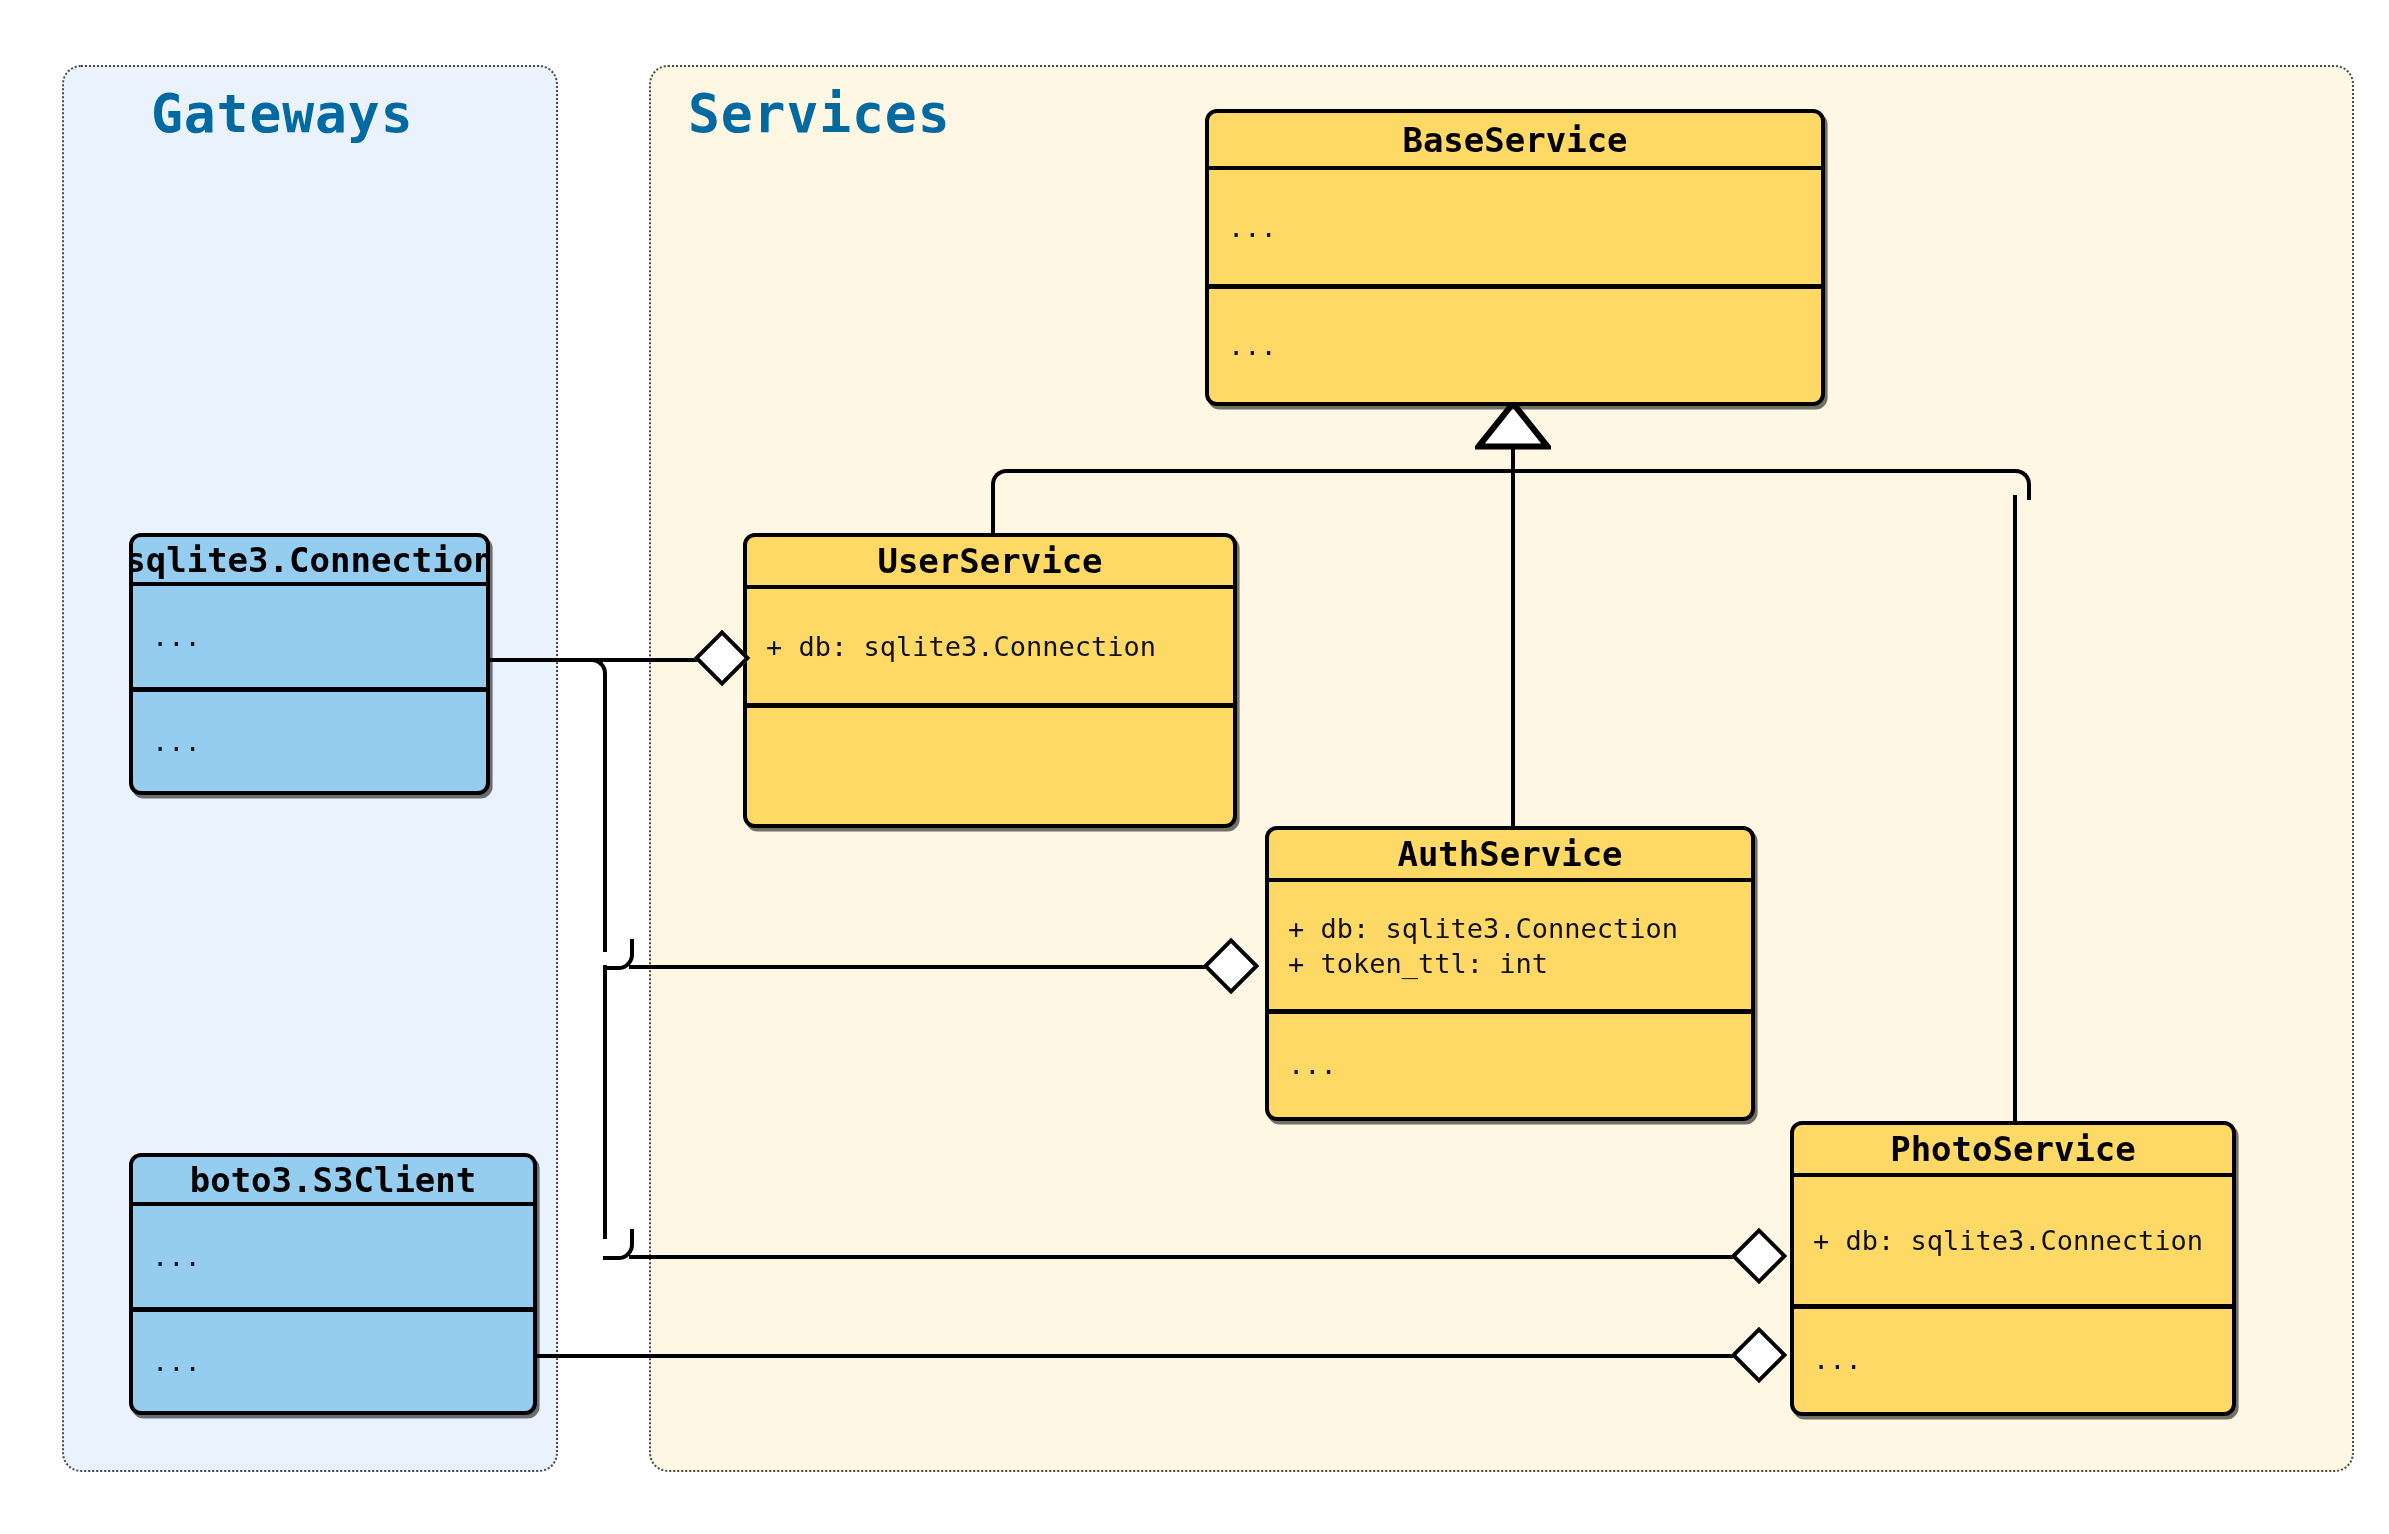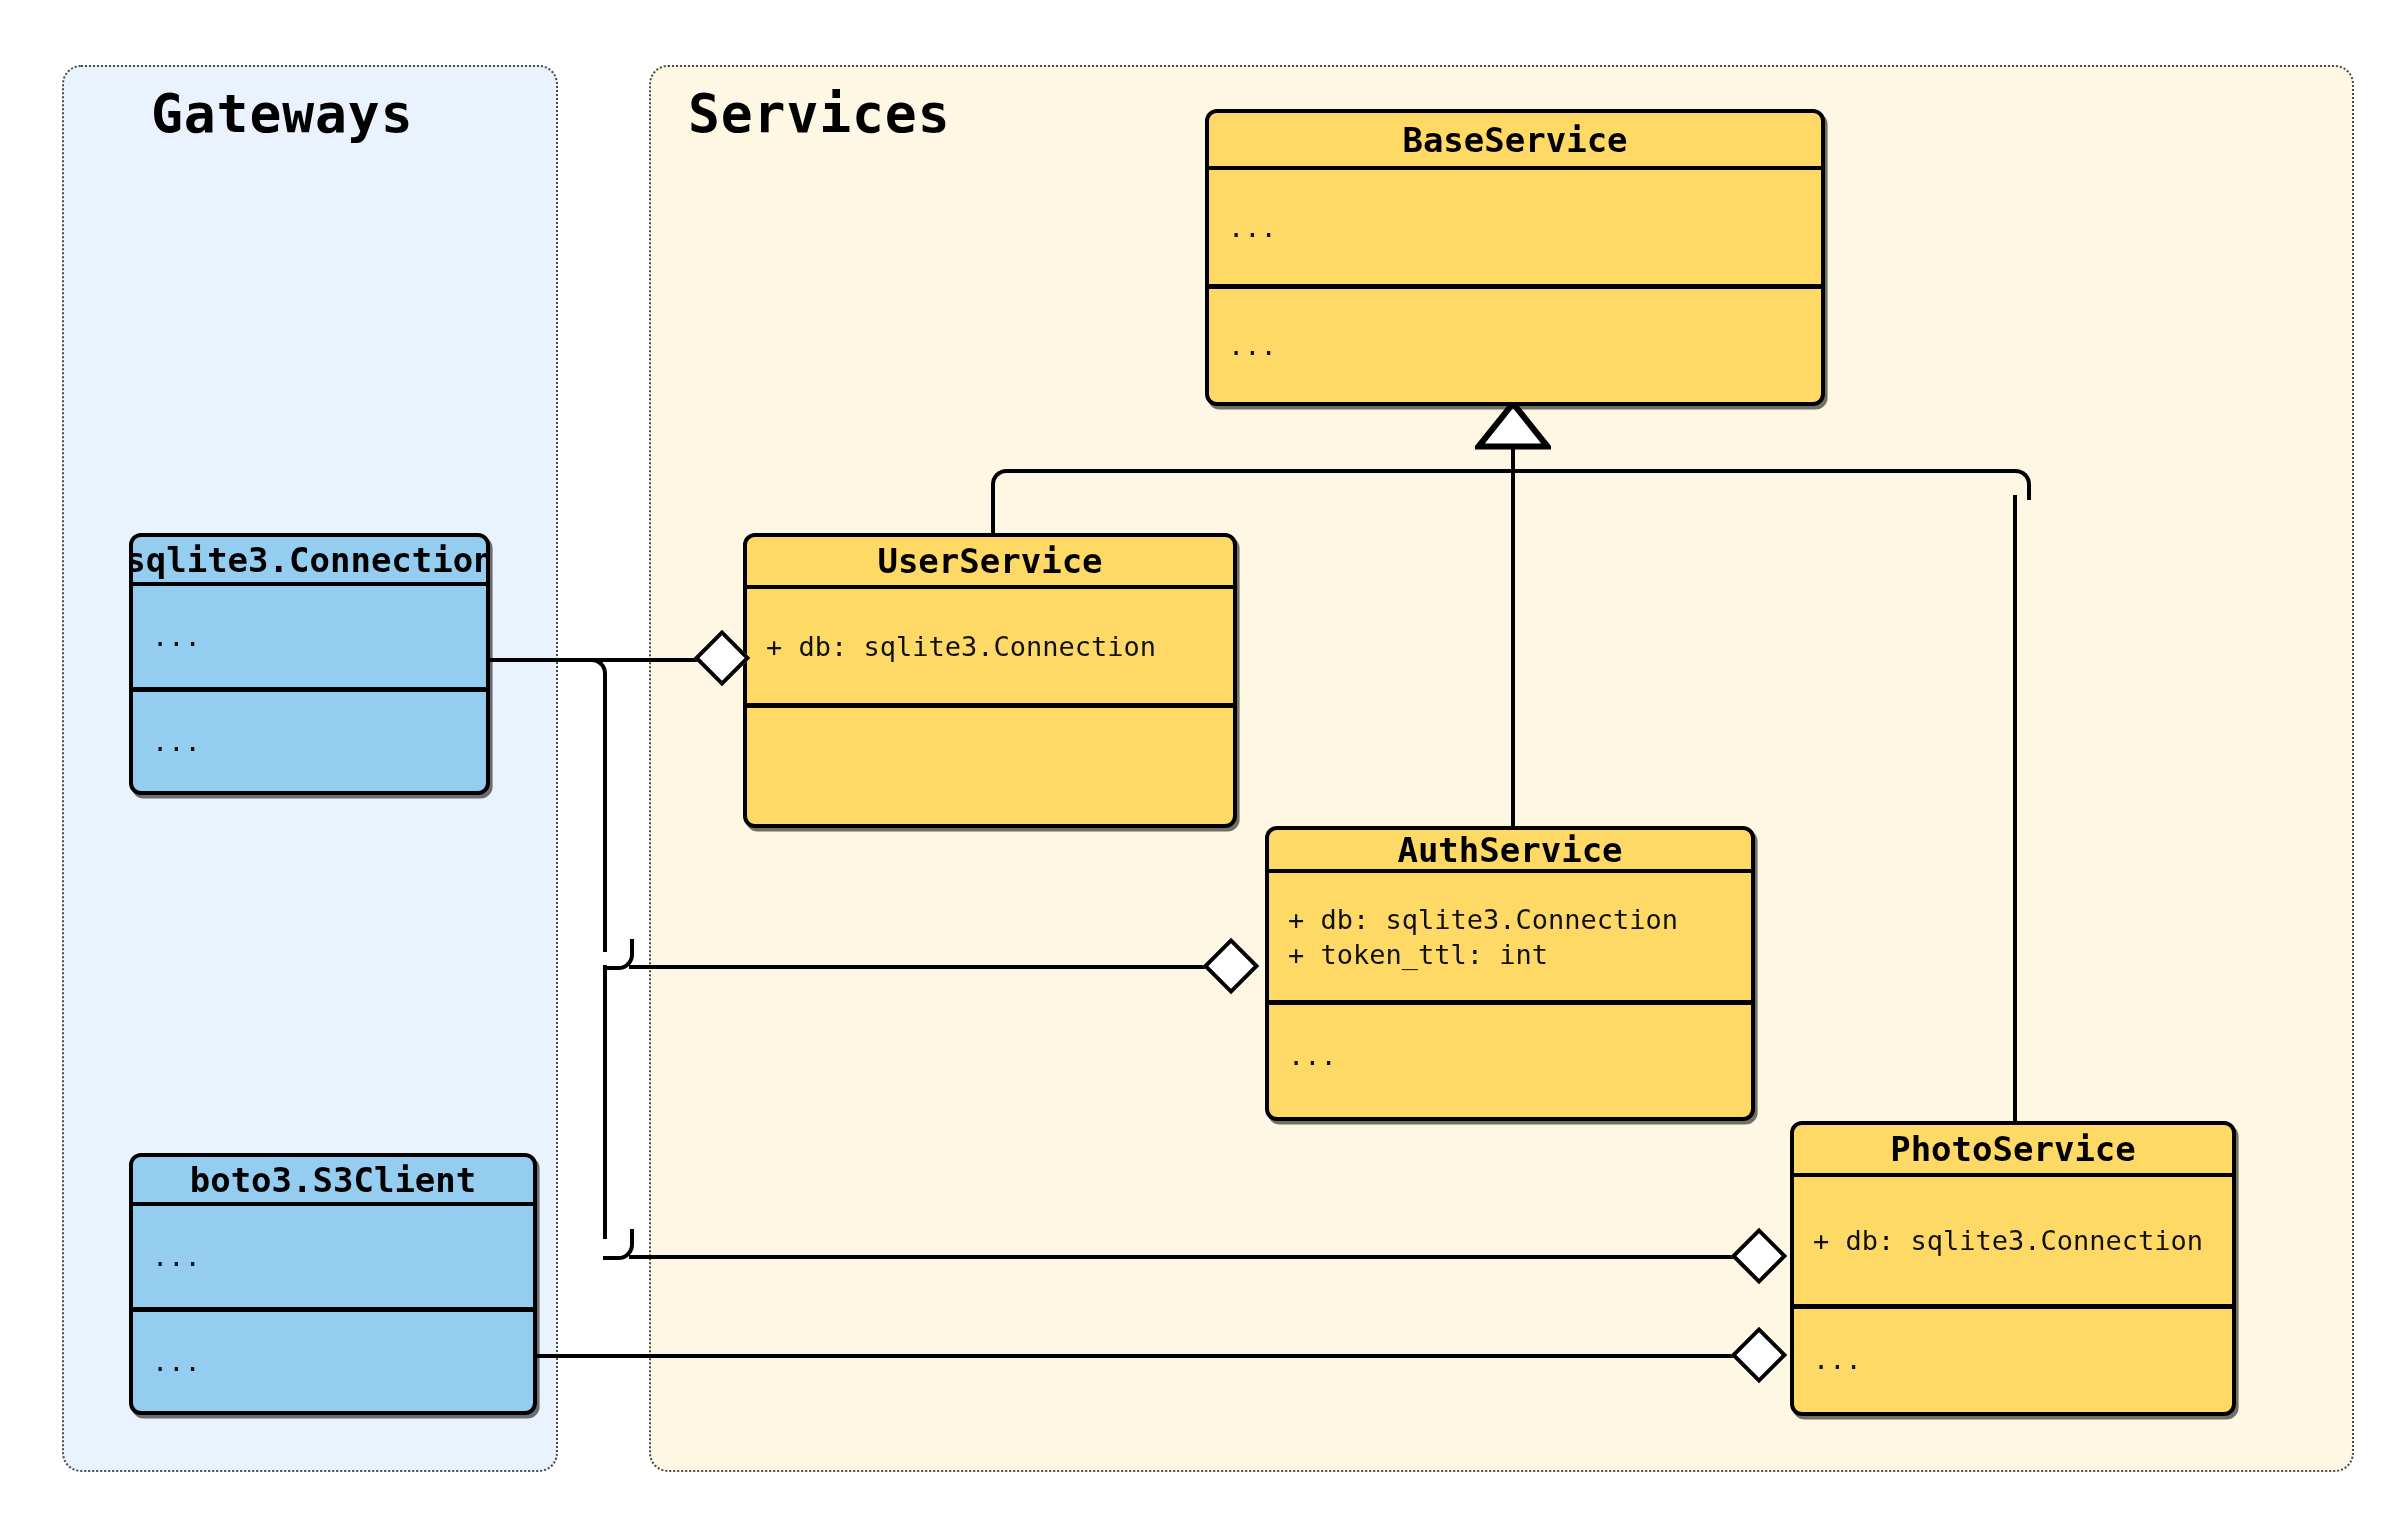--- a/index.html
+++ b/index.html
@@ -20,21 +20,21 @@
   .panel {
     position: absolute;
     border: 2.6px dotted #4a4a4a;
     border-radius: 19px;
     box-sizing: border-box;
   }
   .panel-title {
     position: absolute;
     font-weight: bold;
     font-size: 53px;
-    color: #000000;
+    color: #0369a1;
     letter-spacing: 0.9px;
     white-space: nowrap;
   }
 
   
   .umlbox {
     position: absolute;
     box-sizing: border-box;
     border: 4.3px solid #000000;
     border-radius: 12px;
@@ -207,21 +207,21 @@
     <div class="compartment" style="height:114px;">
       <div class="row">+ db: sqlite3.Connection</div>
     </div>
     <div class="divider"></div>
     <div class="compartment" style="height:114px;">
       <div class="row"></div>
     </div>
   </div>
 
   <div class="umlbox yellow" style="left:1265px; top:826px; width:490px; height:295px;">
-    <div class="title" style="height:39px;">AuthService</div>
+    <div class="title" style="height:48px;">AuthService</div>
     <div class="divider"></div>
     <div class="compartment" style="height:127px;">
       <div class="row">+ db: sqlite3.Connection</div>
       <div class="row">+ token_ttl: int</div>
     </div>
     <div class="divider"></div>
     <div class="compartment" style="height:102px;">
       <div class="row">...</div>
     </div>
   </div>

